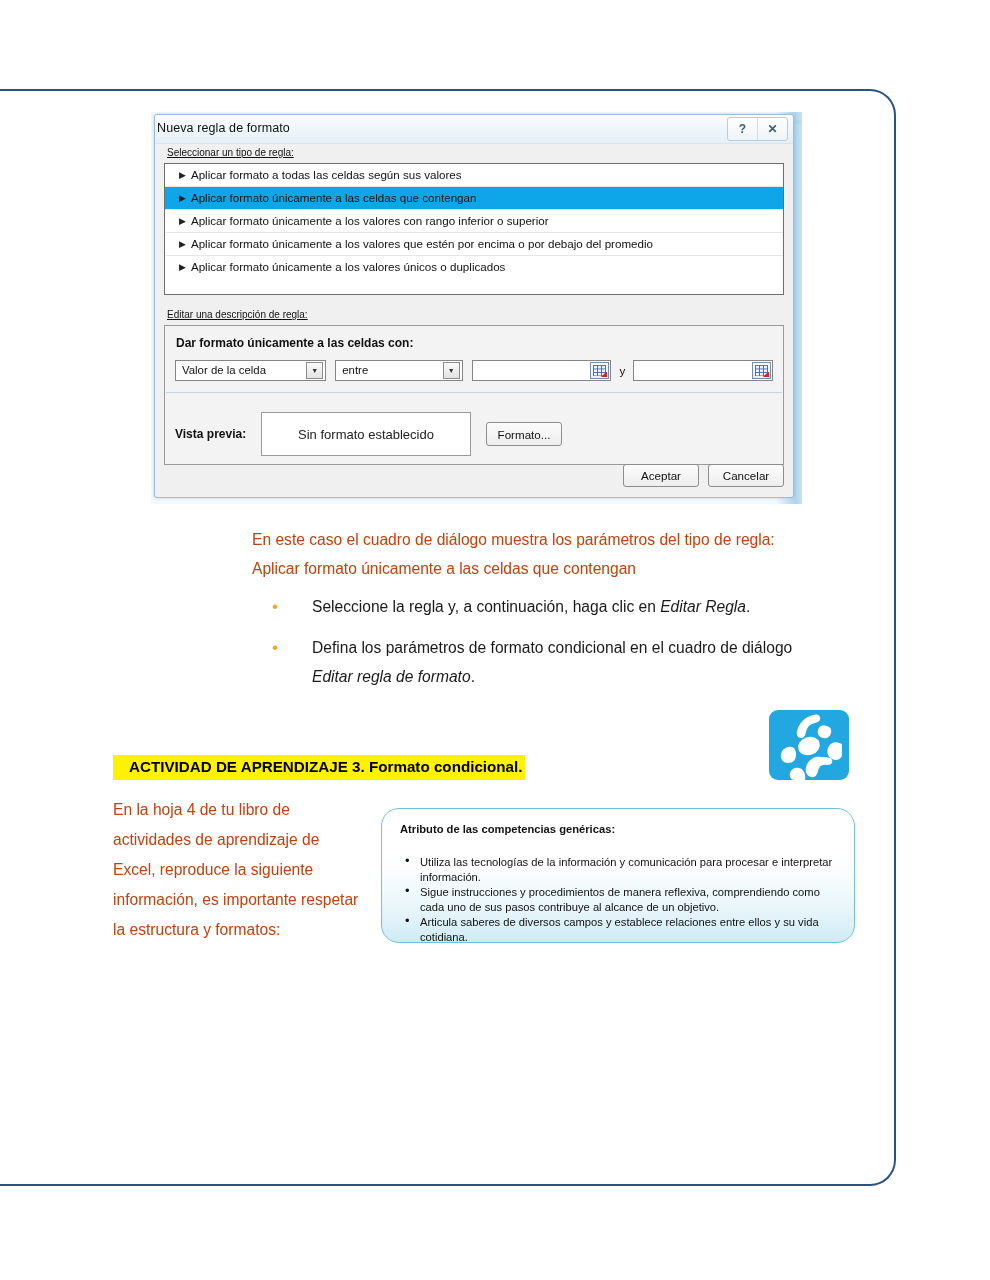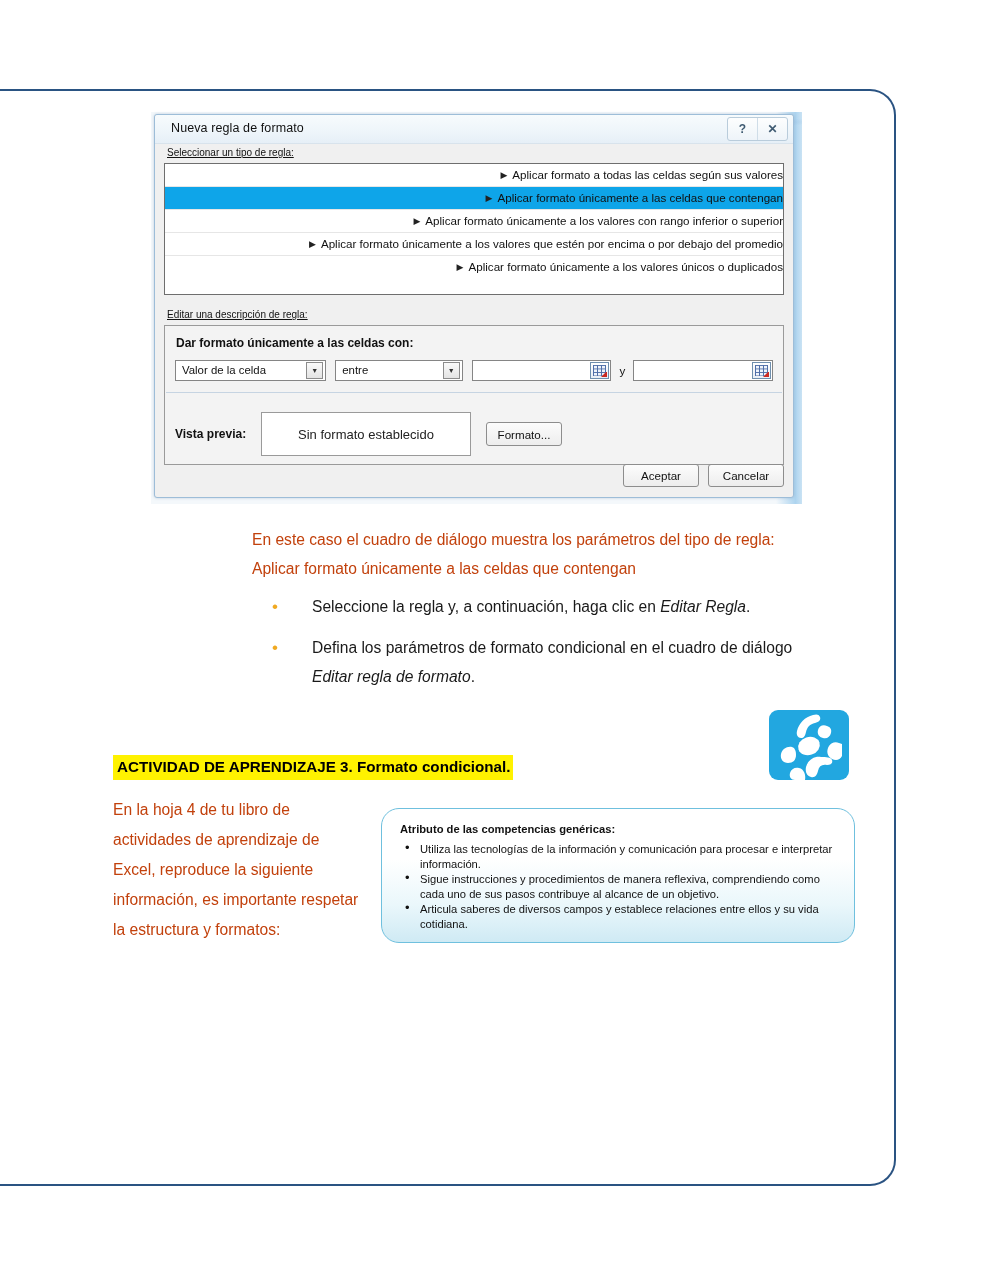--- a/index.html
+++ b/index.html
@@ -74,21 +74,21 @@
   }
   .win-titlebar {
     position: relative;
     height: 28px;
     background: linear-gradient(to bottom, #f7fbfd 0%, #eef5fa 60%, #e6eff7 100%);
     border-bottom: 1px solid #d8e3ec;
     border-radius: 3px 3px 0 0;
   }
   .win-title {
     position: absolute;
-    left: 16px;
+    left: 2px;
     top: 6px;
     font-size: 12.5px;
     color: #111;
     letter-spacing: .1px;
   }
   .win-btns {
     position: absolute;
     right: 5px;
     top: 2px;
     display: flex;
@@ -131,24 +131,23 @@
     background: #fff;
     height: 132px;
     box-sizing: border-box;
     overflow: hidden;
   }
   .rule-item {
     height: 22px;
     line-height: 22px;
     font-size: 11.6px;
     color: #111;
-    padding-left: 1px;
+    padding-left: 14px;
     border-bottom: 1px solid #e6e6e6;
     white-space: nowrap;
-    text-align: right;
   }
   .rule-item:last-child { border-bottom: none; }
   .rule-item.selected { background: #0ea5e9; }
   .rule-arrow {
     display: inline-block;
     font-size: 9px;
     color: #222;
     margin-right: 5px;
     transform: translateY(-1px);
   }
@@ -342,21 +341,21 @@
 
   
   #activity-heading {
     position: absolute;
     left: 113px;
     top: 755px;
     font-size: 15.2px;
     font-weight: bold;
     color: #000;
     background: #fff200;
-    padding: 2px 2px 3px 4px;
+    padding: 2px 2px 3px 16px;
     line-height: 20px;
     white-space: nowrap;
   }
 
   
   #activity-para {
     left: 113px;
     top: 795px;
     width: 252px;
     font-size: 15.6px;
@@ -385,21 +384,21 @@
     border: 1.5px solid #6fc0de;
     border-radius: 18px;
     box-sizing: border-box;
     background: linear-gradient(to bottom, #ffffff 0%, #ffffff 38%, #eaf7fb 72%, #cfeaf4 100%);
     padding: 14px 16px 10px 18px;
   }
   #competencies-box .cb-title {
     font-size: 11.2px;
     font-weight: bold;
     color: #111;
-    margin-bottom: 7px;
+    margin-bottom: 20px;
   }
   #competencies-box ul {
     margin: 0;
     padding-left: 20px;
     list-style: none;
   }
   #competencies-box li {
     font-size: 11.2px;
     line-height: 14.6px;
     color: #111;

